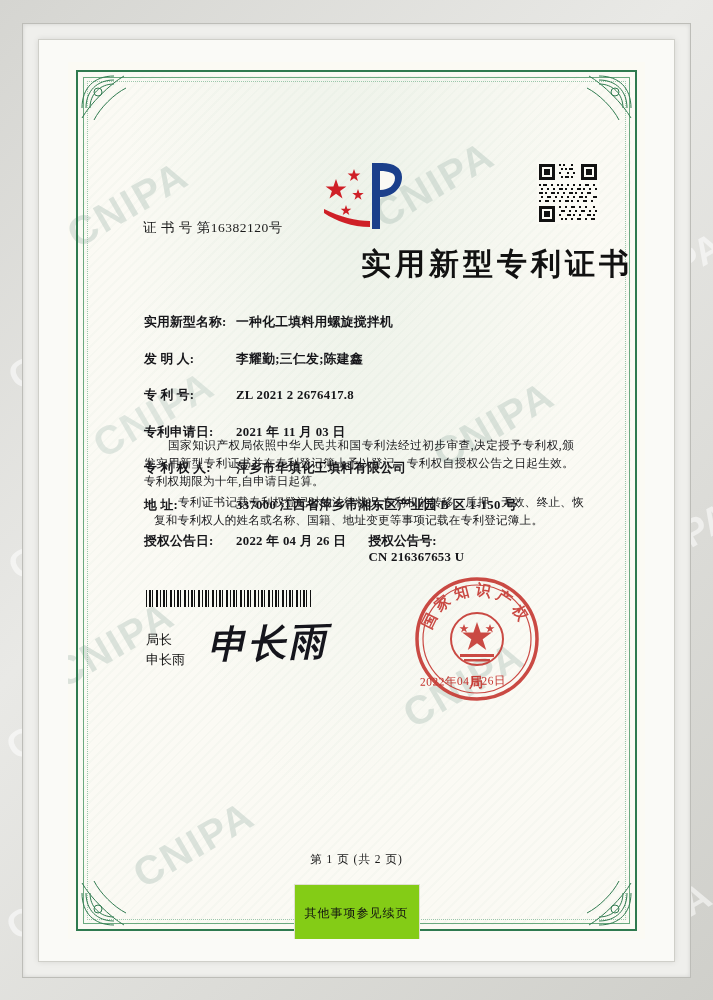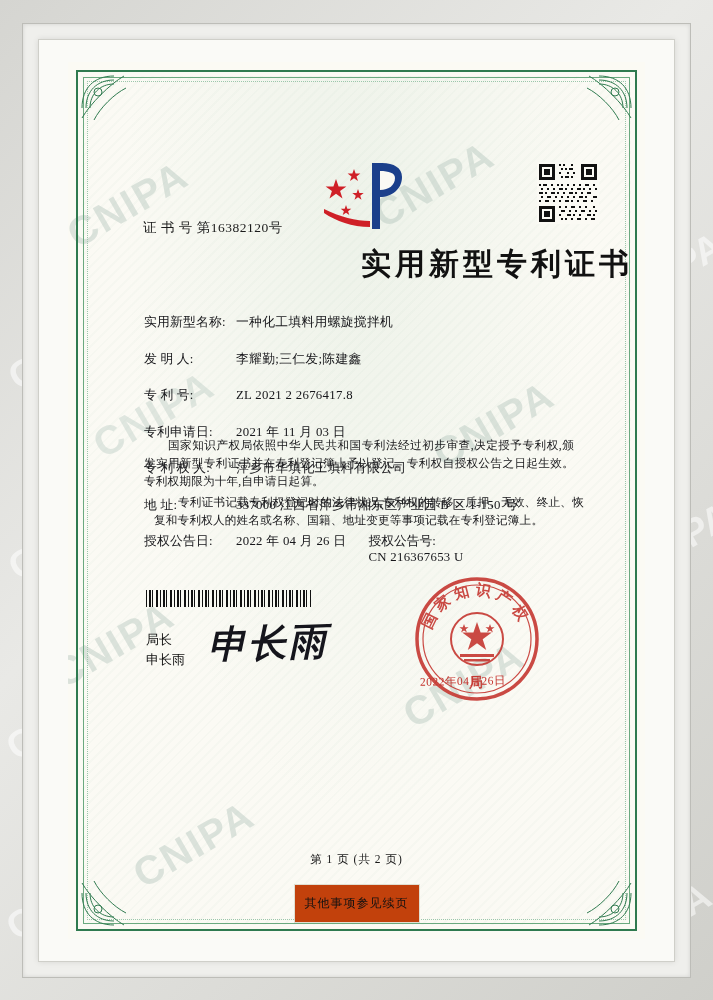--- a/index.html
+++ b/index.html
@@ -165,20 +165,21 @@
     font-family: "DejaVu Serif", "Liberation Serif", serif;
   }
 
   
   .fields {
     position: absolute;
     left: 76px; top: 252px;
     width: 430px;
     font-size: 12.8px;
     color: #16161a;
+    font-weight: bold;
   }
   .row {
     display: flex;
     align-items: baseline;
     margin-bottom: 19.5px;
     white-space: nowrap;
   }
   .lbl {
     width: 92px;
     flex: 0 0 92px;
@@ -276,22 +277,22 @@
     letter-spacing: 1px;
   }
   .footnote {
     position: absolute;
     left: 50%;
     transform: translateX(-50%);
     top: 822px;
     font-size: 12px;
     color: #111;
     letter-spacing: 1px;
-    background: #c2410c;
-    padding: 10px 10px;
+    background: #84cc16;
+    padding: 20px 10px;
     border: 1px solid #e0dfd2;
     white-space: nowrap;
   }
 </style>
 </head>
 <body>
 
 <div class="frame-outer">
 
   <div class="wm-mat wm-m1">CNIPA</div>

